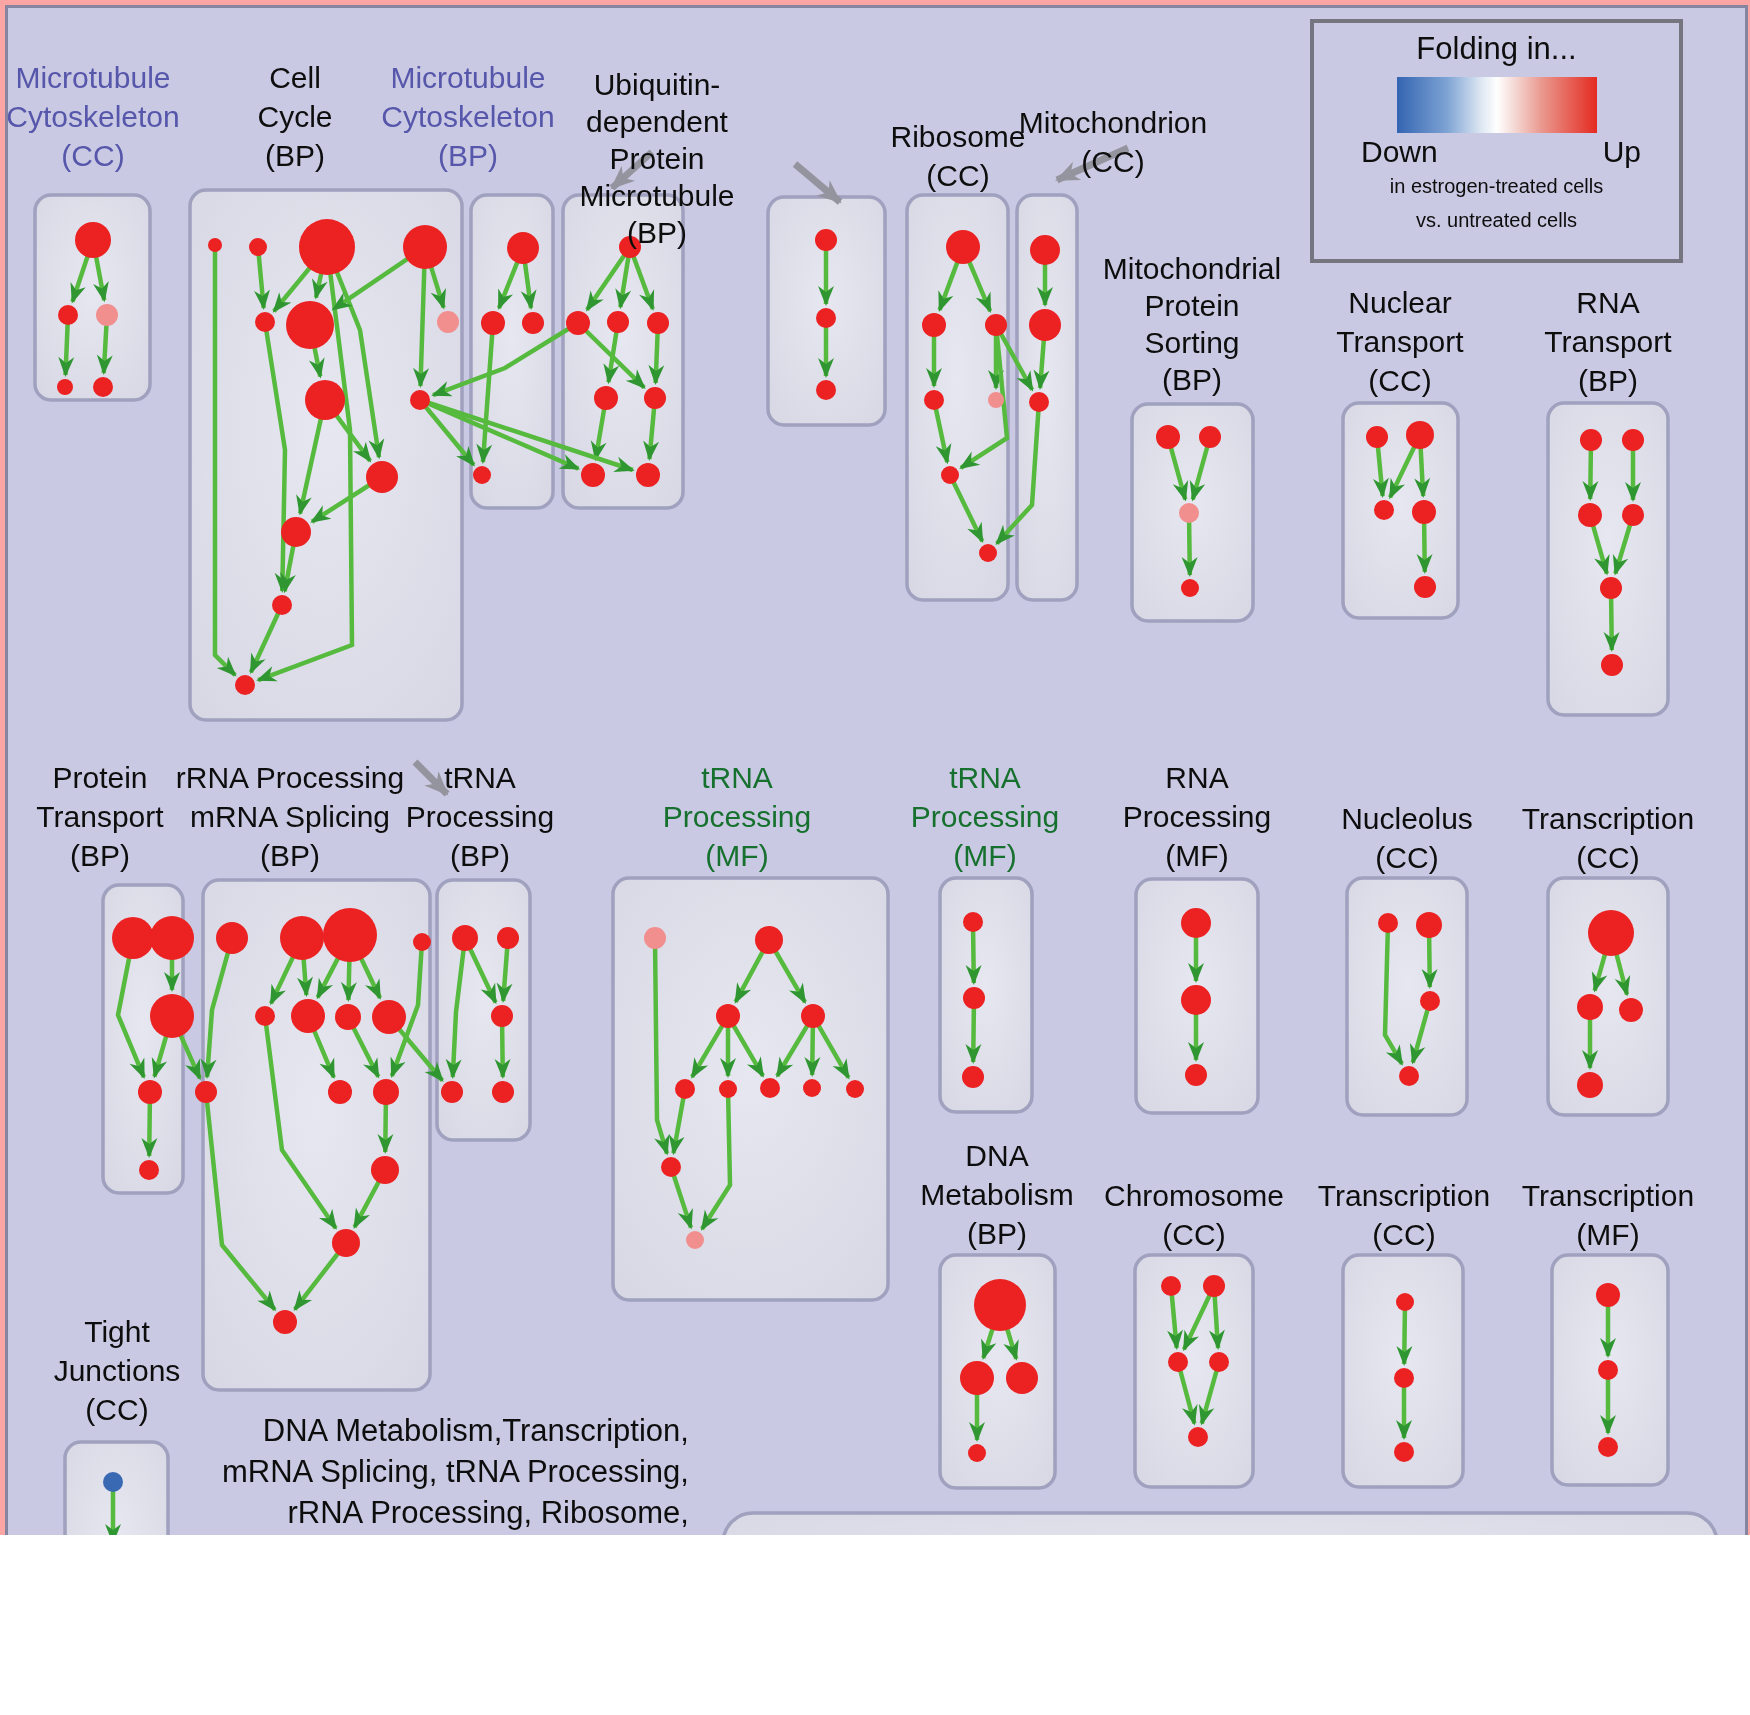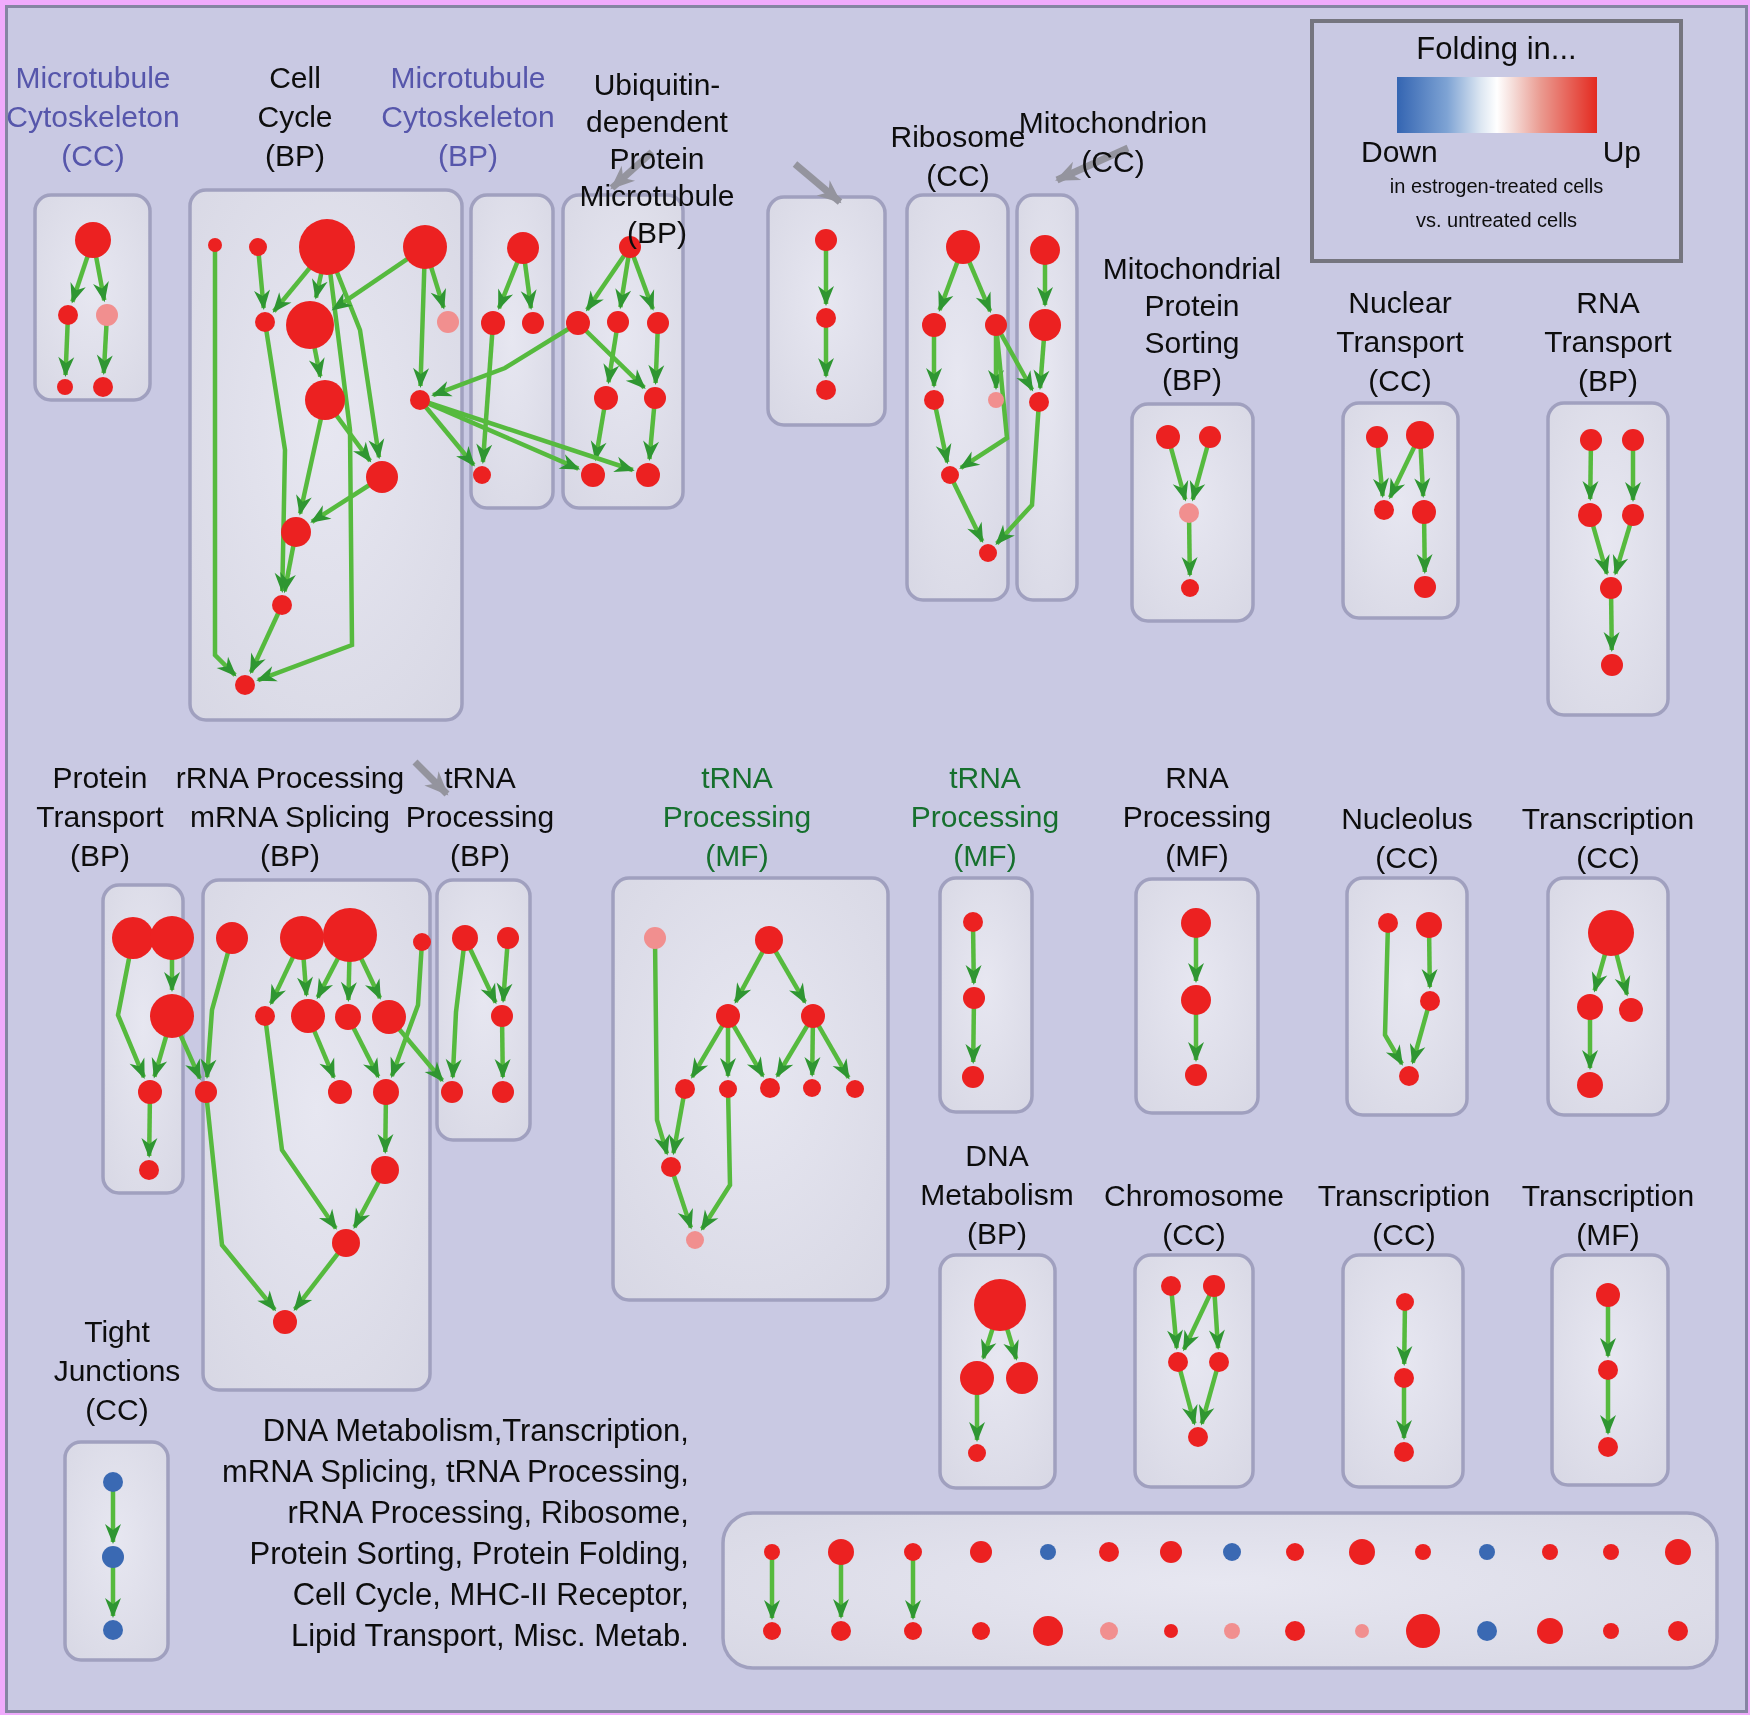--- a/index.html
+++ b/index.html
@@ -1,16 +1,16 @@
 <!DOCTYPE html>
 <html><head>
 <meta charset="utf-8">
 <style>
   html,body{margin:0;padding:0;background:#ffffff;font-family:"Liberation Sans",sans-serif;}
-  #stage{position:relative;width:1750px;height:1715px;background:#f0abfc;overflow:hidden;}
+  #stage{position:relative;width:1750px;height:1535px;background:#fca5a5;overflow:hidden;}
   #figure-bg{position:absolute;left:5px;top:5px;width:1737px;height:1702px;background:#c9c9e3;border:3px solid #8585a2;}
   svg#diagram{position:absolute;left:0;top:0;}
   .lbl{position:absolute;transform:translateX(-50%);text-align:center;white-space:pre-line;
        font-size:30px;line-height:39px;color:#0d0d0d;letter-spacing:0px;}
   .lbl.small-lh{line-height:37px;}
   .lbl.slate{color:#5656ab;}
   .lbl.green{color:#16702e;}
   #text-block{position:absolute;white-space:pre-line;font-size:31px;line-height:41px;color:#0d0d0d;text-align:right;}
   .legend{position:absolute;box-sizing:border-box;border:4px solid #75757f;background:#c9c9e3;}
   .legend-title{margin-top:8px;text-align:center;font-size:31px;color:#0d0d0d;}

